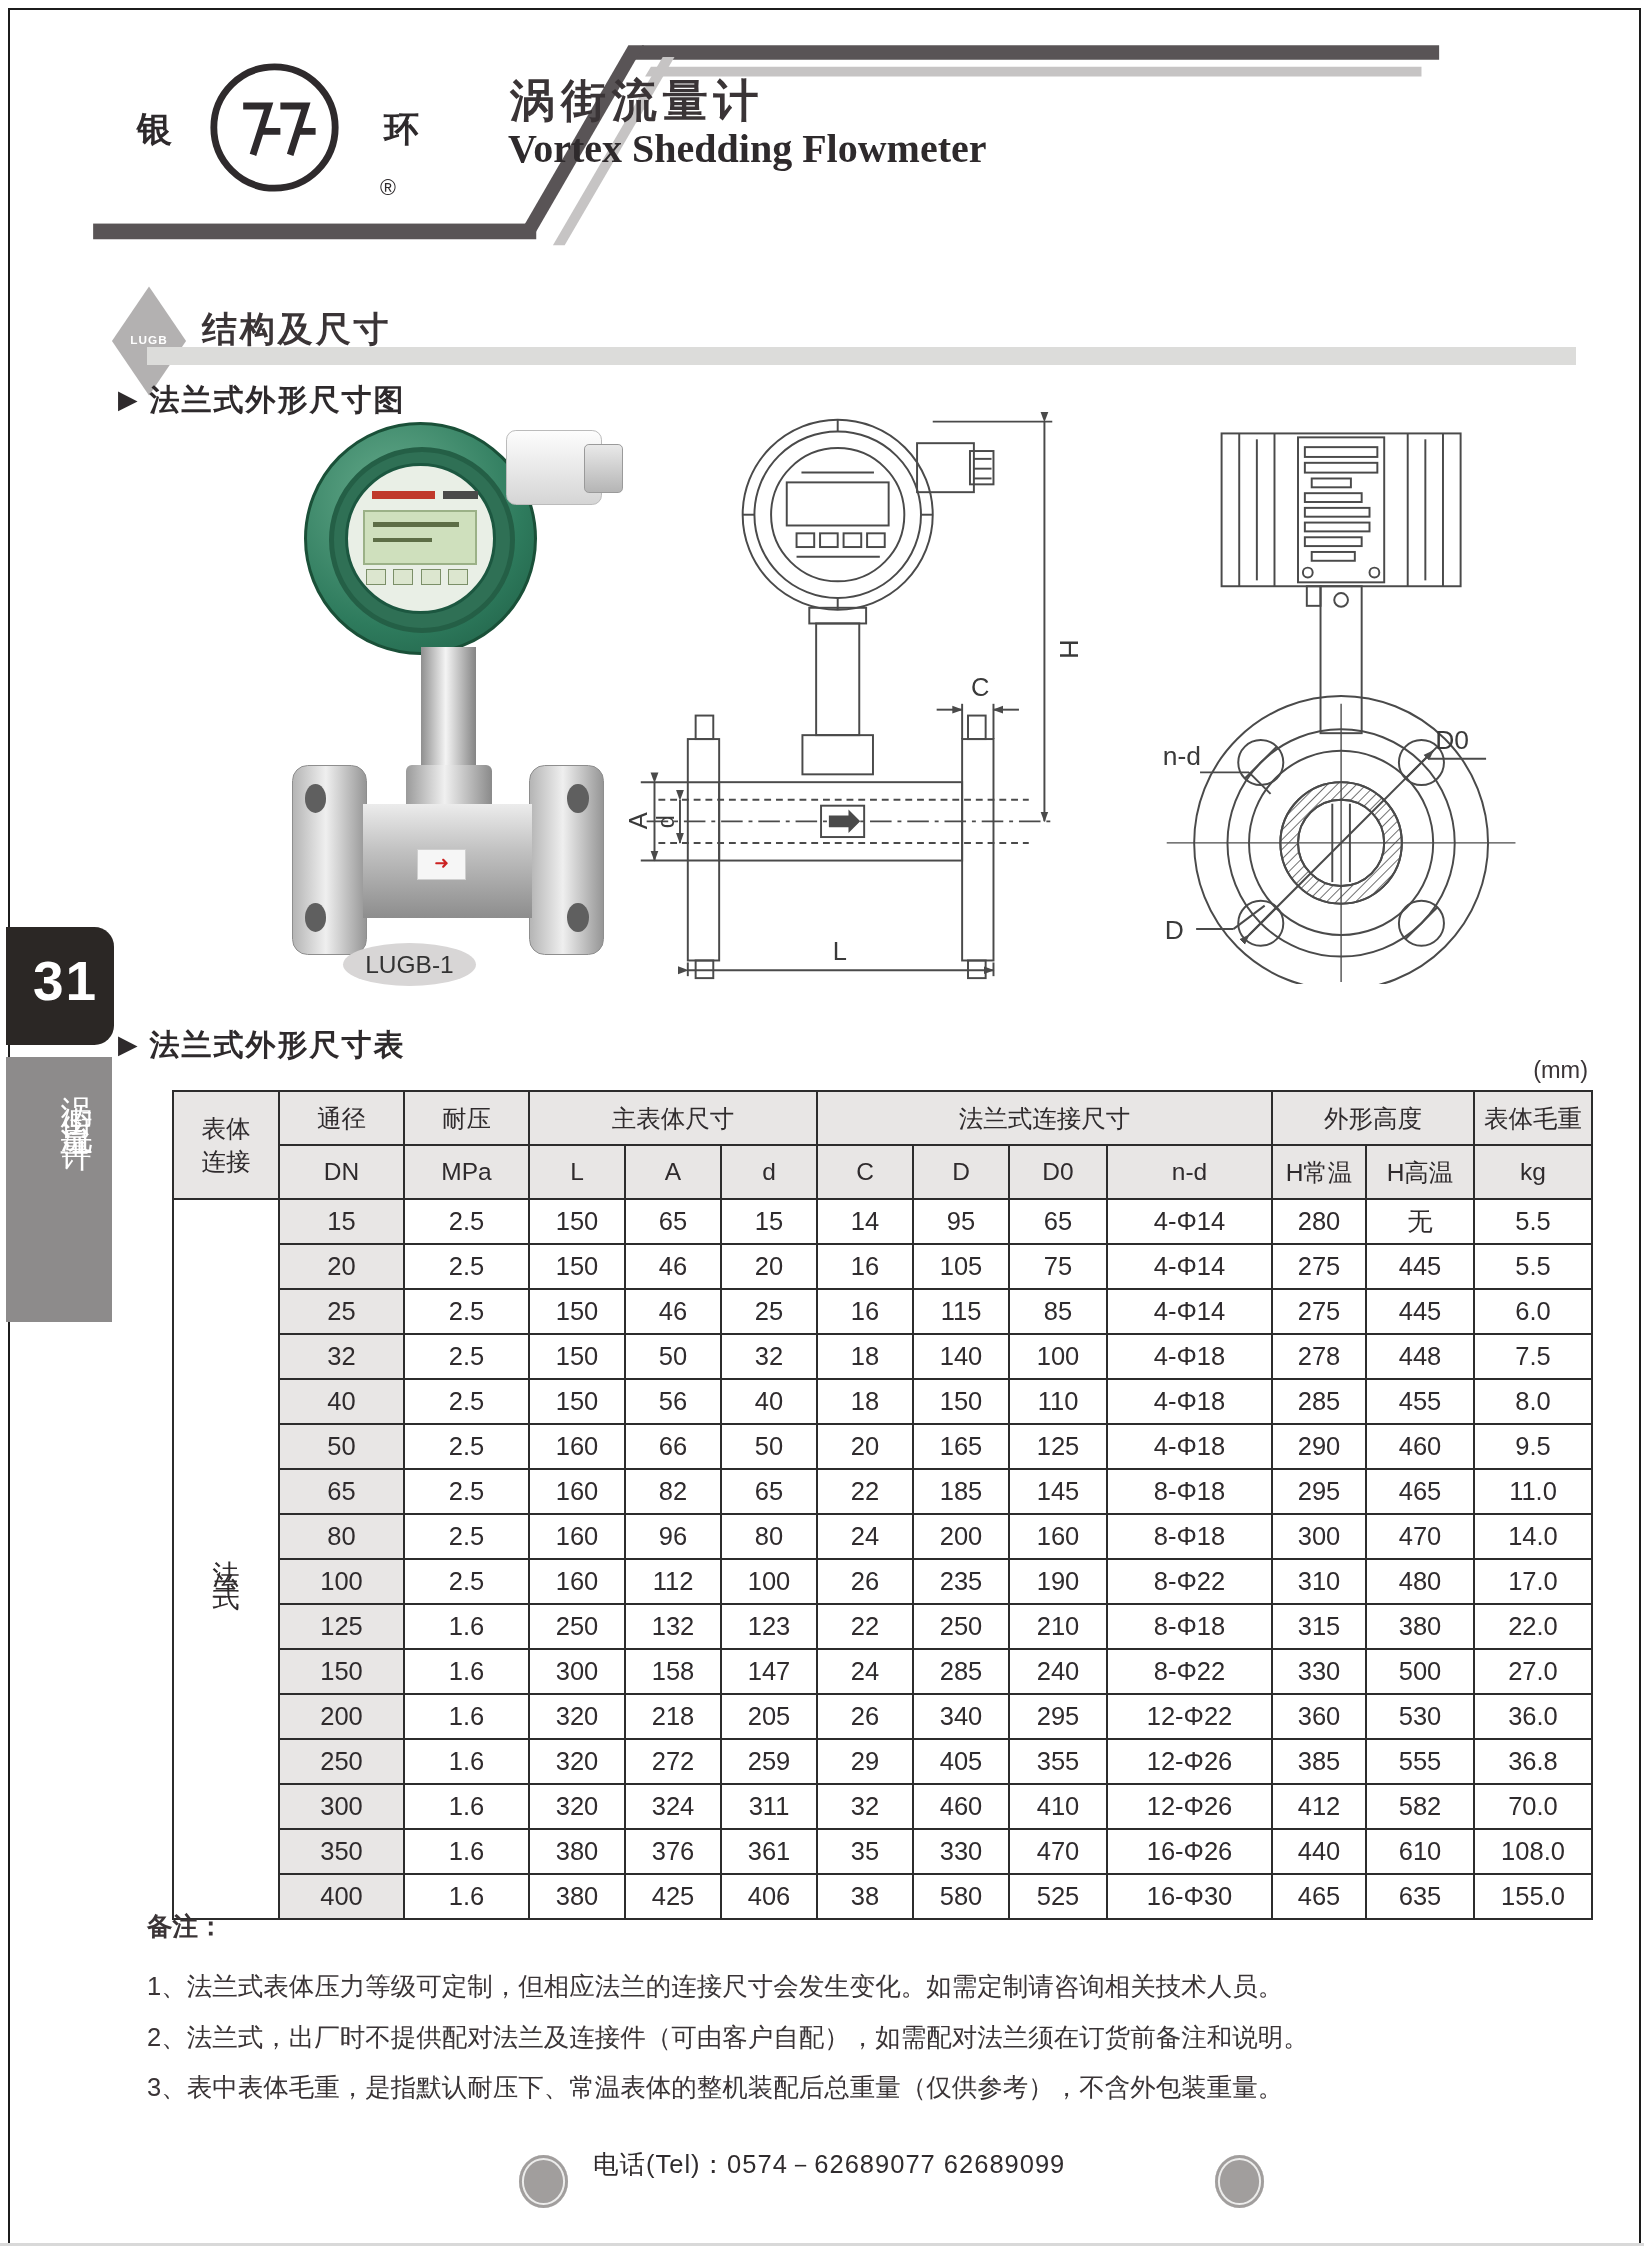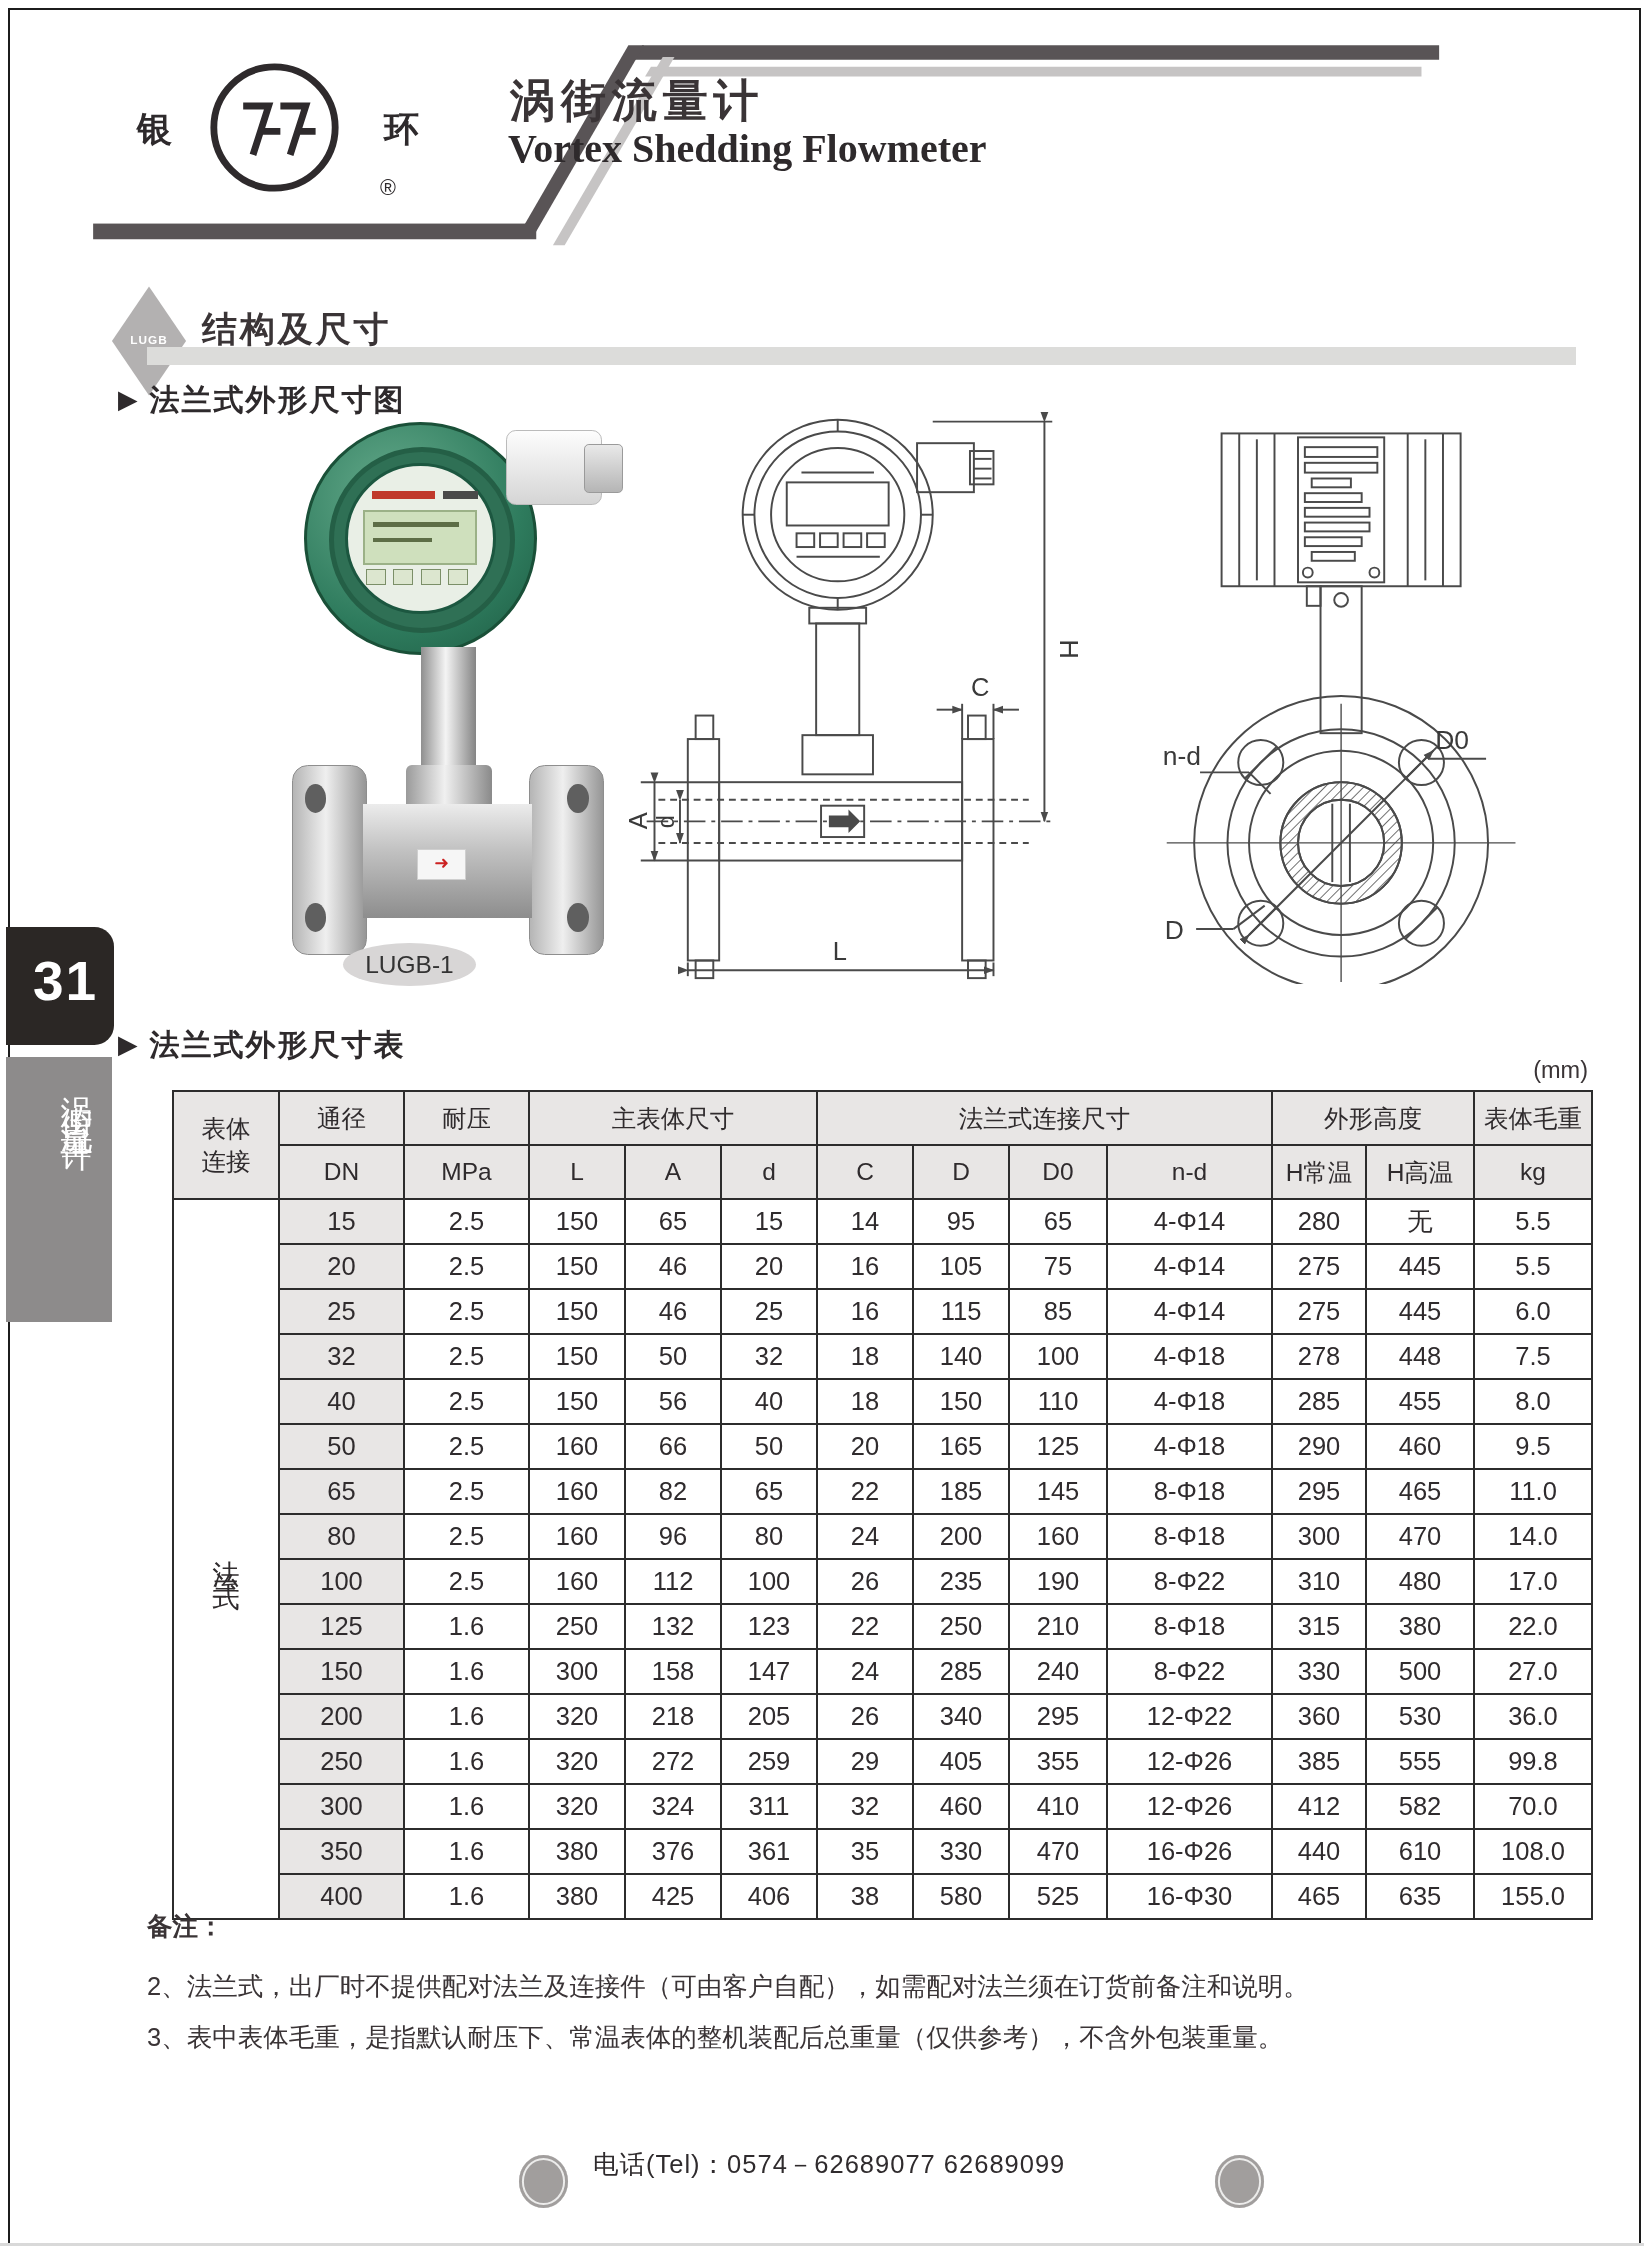--- a/index.html
+++ b/index.html
@@ -540,21 +540,21 @@
           <td>1.6</td>
           <td>320</td>
           <td>272</td>
           <td>259</td>
           <td>29</td>
           <td>405</td>
           <td>355</td>
           <td>12-Φ26</td>
           <td>385</td>
           <td>555</td>
-          <td>99.8</td>
+          <td>36.8</td>
         </tr>
         <tr class="drow">
           <td class="dn-cell">300</td>
           <td>1.6</td>
           <td>320</td>
           <td>324</td>
           <td>311</td>
           <td>32</td>
           <td>460</td>
           <td>410</td>
@@ -589,20 +589,21 @@
           <td>16-Φ30</td>
           <td>465</td>
           <td>635</td>
           <td>155.0</td>
         </tr>
       </tbody>
   </table>
 
   <div class="abs" id="notes">
     <div class="ntitle">备注：</div>
+    <div class="nt">1、法兰式表体压力等级可定制，但相应法兰的连接尺寸会发生变化。如需定制请咨询相关技术人员。</div>
     <div class="nt">2、法兰式，出厂时不提供配对法兰及连接件（可由客户自配），如需配对法兰须在订货前备注和说明。</div>
     <div class="nt">3、表中表体毛重，是指默认耐压下、常温表体的整机装配后总重量（仅供参考），不含外包装重量。</div>
   </div>
 
   <div class="abs" id="footer">
     <div class="circle l"></div>
     <div class="lines">
       <div>电话(Tel)：0574－62689077  62689099</div>
     </div>
     <div class="circle r"></div>

